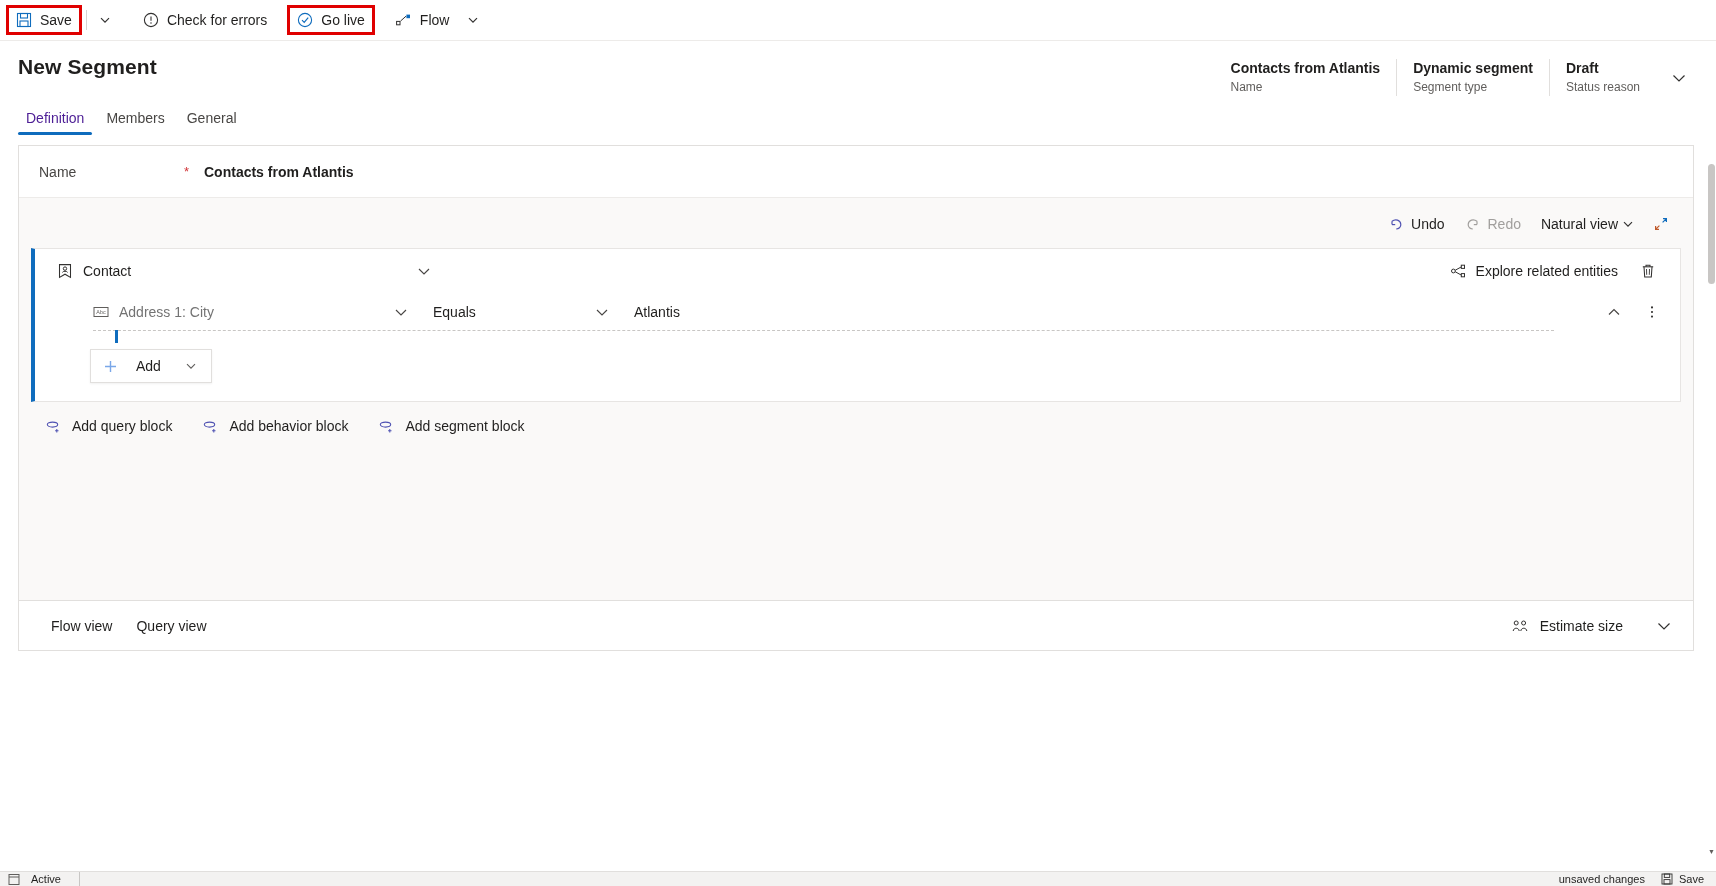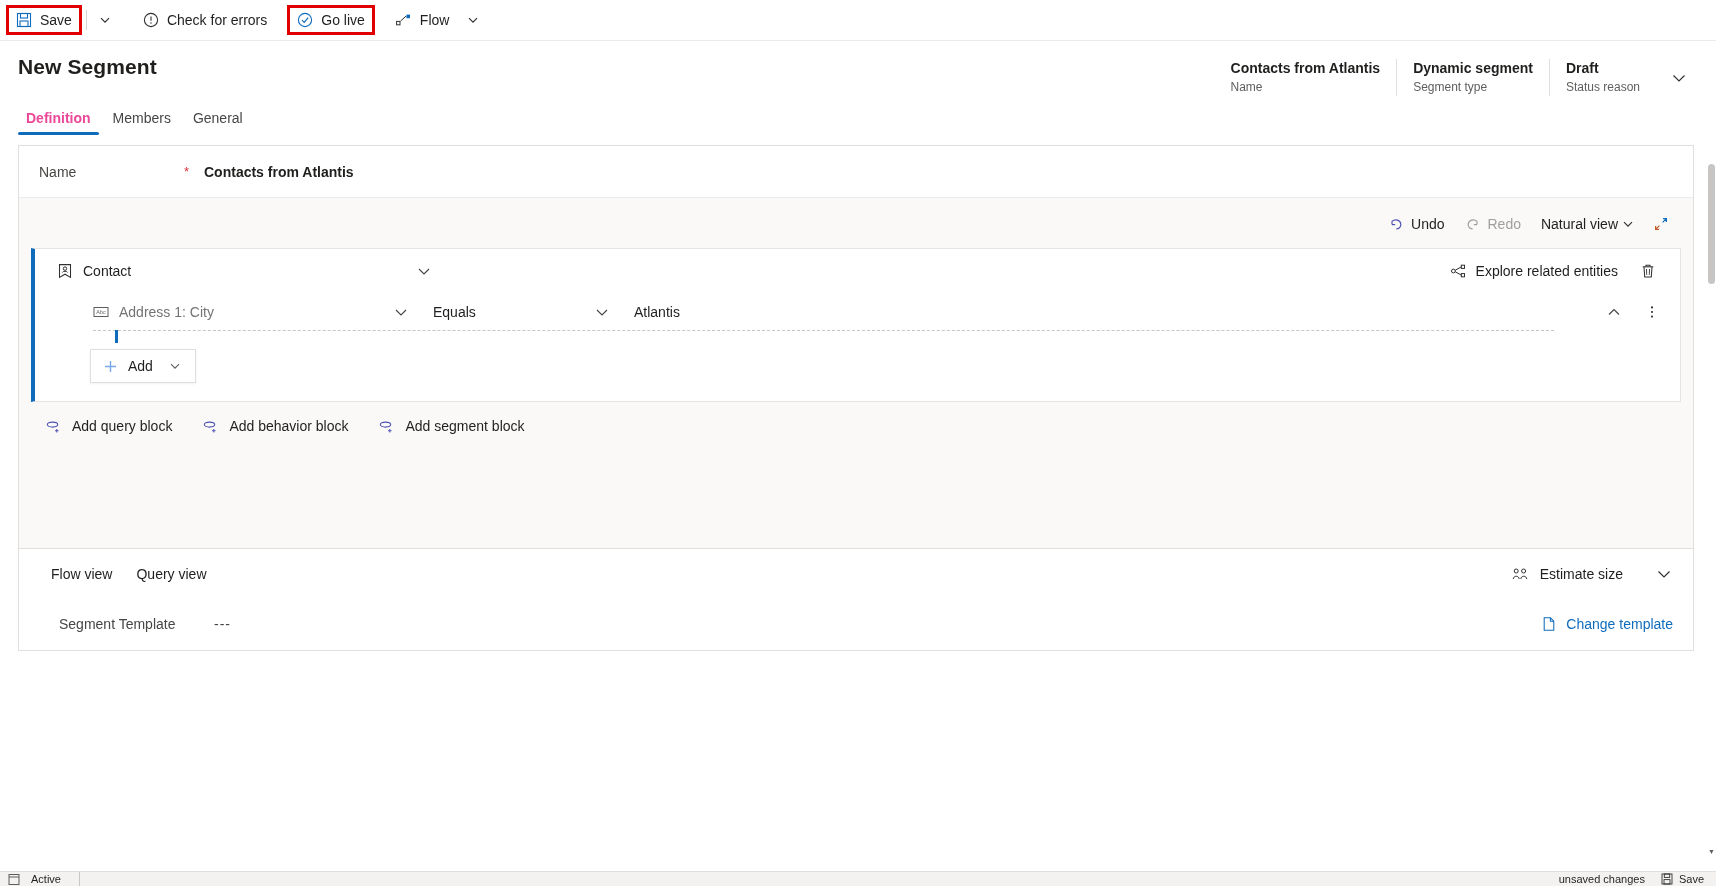--- a/index.html
+++ b/index.html
@@ -46,21 +46,21 @@
   .hdr-val { font-size: 14px; font-weight: 600; color:#201f1e; line-height:18px; white-space:nowrap;}
   .hdr-lbl { font-size: 12px; color:#605e5c; line-height:17px; margin-top:2px; white-space:nowrap;}
   .hdr-chev { display:flex; align-items:center; padding: 0 8px 0 14px; color:#323130; cursor:pointer;}
 
   
   .tabs { display:flex; gap:6px; padding: 10px 18px 0 18px; }
   .tab {
     font-size: 14px; color:#484644; padding: 4px 8px 9px 8px;
     cursor:pointer; position:relative; white-space:nowrap;
   }
-  .tab.active { color:#ec4899; font-weight:700; }
+  .tab.active { color:#4c1d95; font-weight:400; }
   .tab.active:after {
     content:""; position:absolute; left:0; right:0; bottom:0;
     height:3px; background:#0f6cbd; border-radius:2px;
   }
 
   
   .card {
     margin: 10px 22px 0 18px;
     border:1px solid #e1dfdd; background:#fff;
     height: 506px; display:flex; flex-direction:column;
@@ -117,21 +117,21 @@
   .cond-underline {
     position:absolute; left: 58px; right: 126px; bottom: 0; height:1px;
     border-bottom: 1px dashed #c8c6c4;
   }
   .cond-caret-mark {
     position:absolute; left: 80px; bottom: -12px; width:3px; height:13px; background:#0f6cbd;
   }
 
   .add-wrap { padding: 18px 0 0 55px; position:relative; }
   .add-btn {
-    display:inline-flex; align-items:center; gap:10px;
+    display:inline-flex; align-items:center; gap:18px;
     height:34px; padding: 0 14px 0 12px;
     border:1px solid #e1dfdd; background:#fff;
     font-size:14px; color:#201f1e; cursor:pointer;
     box-shadow: 0 1px 2px rgba(0,0,0,.06);
   }
 
   .block-links { display:flex; align-items:center; gap: 30px; padding: 16px 0 0 14px; }
   .block-link {
     display:flex; align-items:center; gap:10px;
     font-size:14px; color:#201f1e; cursor:pointer;
@@ -498,34 +498,20 @@
         </span>
         <span>Estimate size</span>
       </div>
       <div class="est-chev">
         <svg width="18" height="18" viewBox="0 0 18 18">
             <path d="M3.5 6.5 L9 12 L14.5 6.5" stroke="#323130" stroke-width="1.2" fill="none"></path>
           </svg>
       </div>
     </div>
 
-    <div class="tmpl-row">
-      <div class="tmpl-lbl">Segment Template</div>
-      <div class="tmpl-val">---</div>
-      <div class="vspacer"></div>
-      <div class="tmpl-link">
-        <span class="ico">
-          <svg width="16" height="16" viewBox="0 0 16 16">
-              <path d="M3.2 1.8 L9.4 1.8 L12.8 5.2 L12.8 14.2 L3.2 14.2 Z" stroke="#0f6cbd" stroke-width="1.05" fill="none"></path>
-              <path d="M9.4 1.8 L9.4 5.2 L12.8 5.2" stroke="#0f6cbd" stroke-width="1.05" fill="none"></path>
-            </svg>
-        </span>
-        <span>Change template</span>
-      </div>
-    </div>
   </div>
 
   <div class="scroll-track"></div>
   <div class="scroll-arrow" style="top:160px;">▲</div>
   <div class="scroll-thumb"></div>
   <div class="scroll-arrow" style="bottom:30px;">▼</div>
 
   <div class="statusbar">
     <div class="sb-left">
       <span class="ico">

